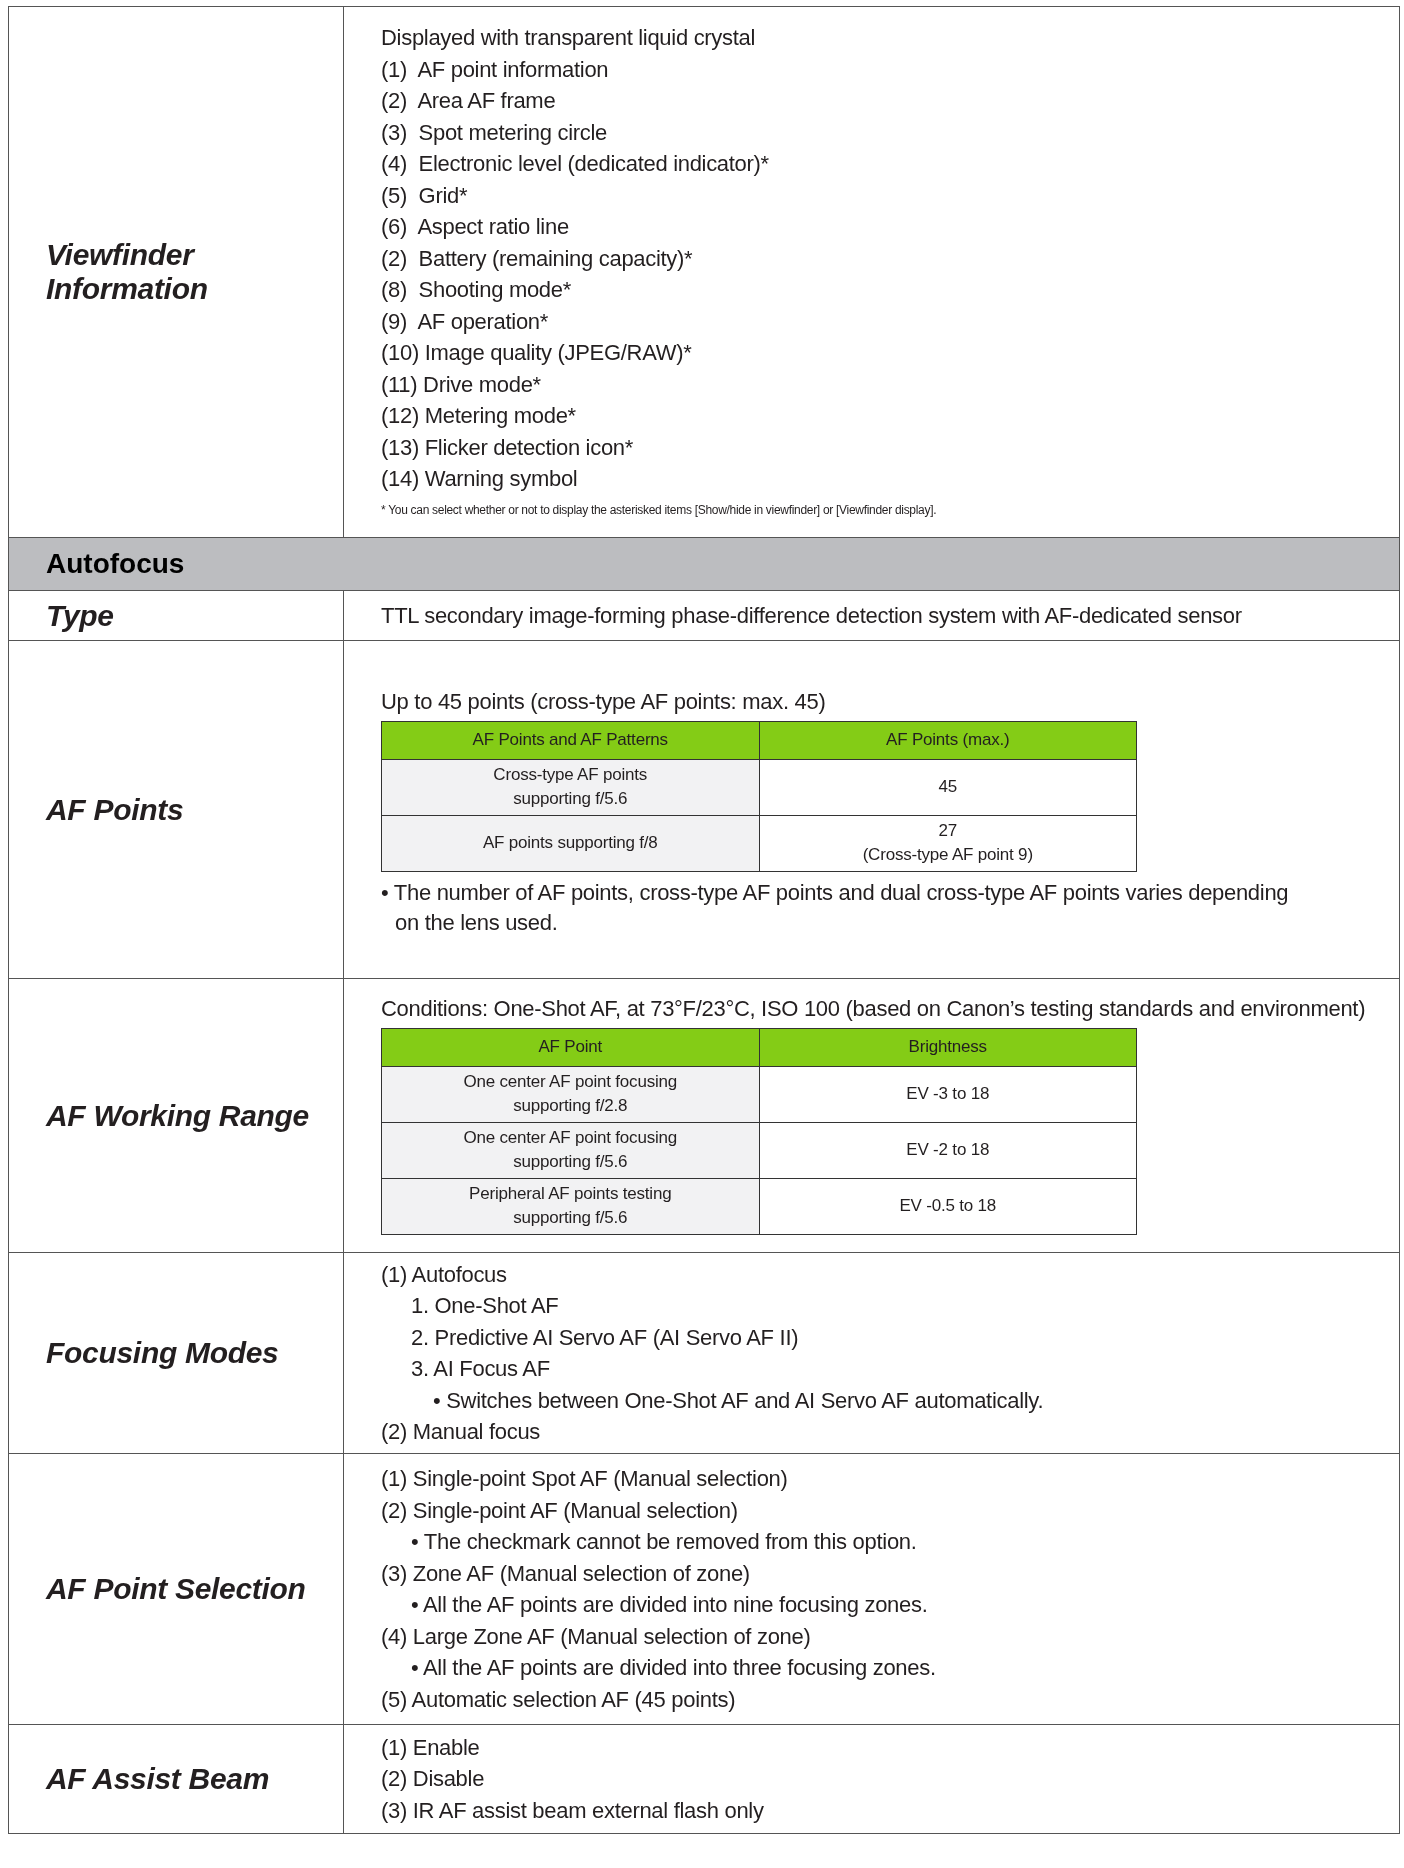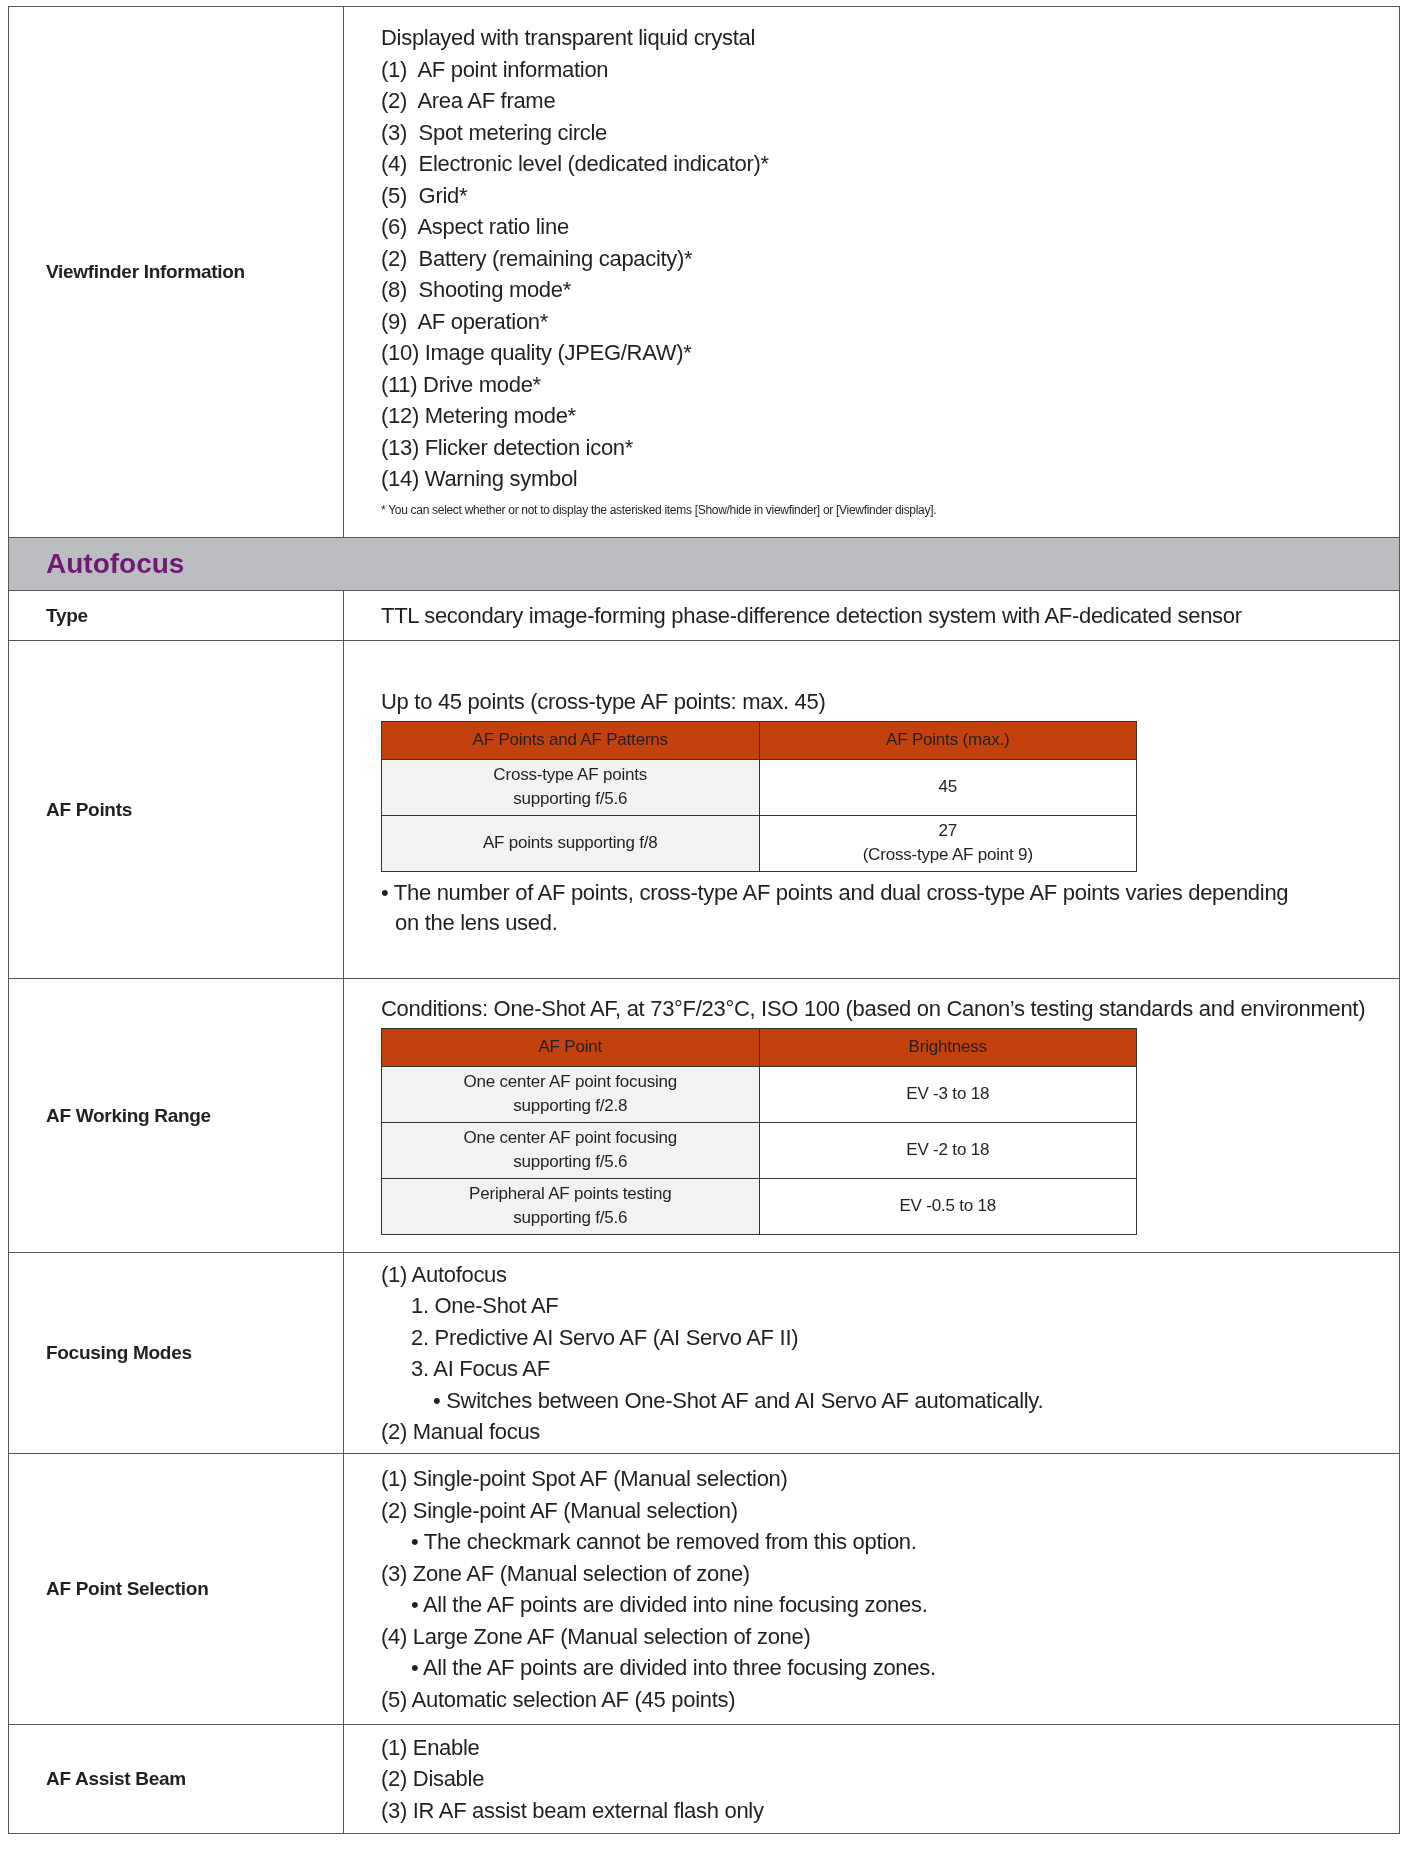--- a/index.html
+++ b/index.html
@@ -1,28 +1,28 @@
 <!DOCTYPE html>
 <html><head>
 <meta charset="utf-8">
 <style>
   html, body { margin:0; padding:0; background:#ffffff; }
   body { width:1404px; height:1868px; position:relative; font-family:"Liberation Sans", sans-serif; color:#231f20; overflow:hidden; }
   .spec { position:absolute; left:8px; top:6px; width:1392px; border-collapse:collapse; table-layout:fixed; }
   .spec td { border:1.5px solid #555; vertical-align:middle; }
-  .spec .label { width:296px; padding-left:37px; font-weight:bold; font-size:19px; letter-spacing:-0.3px; }
+  .spec .label { width:296px; padding-left:37px; font-weight:bold; font-size:30px; letter-spacing:-0.3px;font-style:italic; }
   .spec .val { padding-left:37px; font-size:22px; letter-spacing:-0.3px; }
-  .spec .section td { background:#bcbdc0; color:#701a75; font-weight:bold; font-size:28px; height:50px; padding-left:37px; border-left:1.5px solid #555; border-right:1.5px solid #555; }
+  .spec .section td { background:#bcbdc0; color:#000000; font-weight:bold; font-size:28px; height:50px; padding-left:37px; border-left:1.5px solid #555; border-right:1.5px solid #555; }
   .lines div { line-height:31.5px; white-space:nowrap; }
   .note { font-size:12px; line-height:24px; letter-spacing:-0.3px; }
   .ind1 { padding-left:30px; }
   .ind2 { padding-left:52px; }
   .inner { border-collapse:collapse; margin:4px 0 6px 0; width:756px; table-layout:fixed; }
   .inner th, .inner td { border:1.3px solid #333 !important; font-size:17px; text-align:center; font-weight:normal; padding:0; letter-spacing:-0.2px; }
-  .inner th { background:#c2410c; height:37px; }
+  .inner th { background:#84cc16; height:37px; }
   .inner td.k { background:#f2f2f3; width:370px; padding-left:0; }
   .inner td { height:55px; line-height:24px; }
   .inner td .s { display:block; }
 </style>
 </head>
 <body>
 
 <table class="spec">
 
   <tbody>

